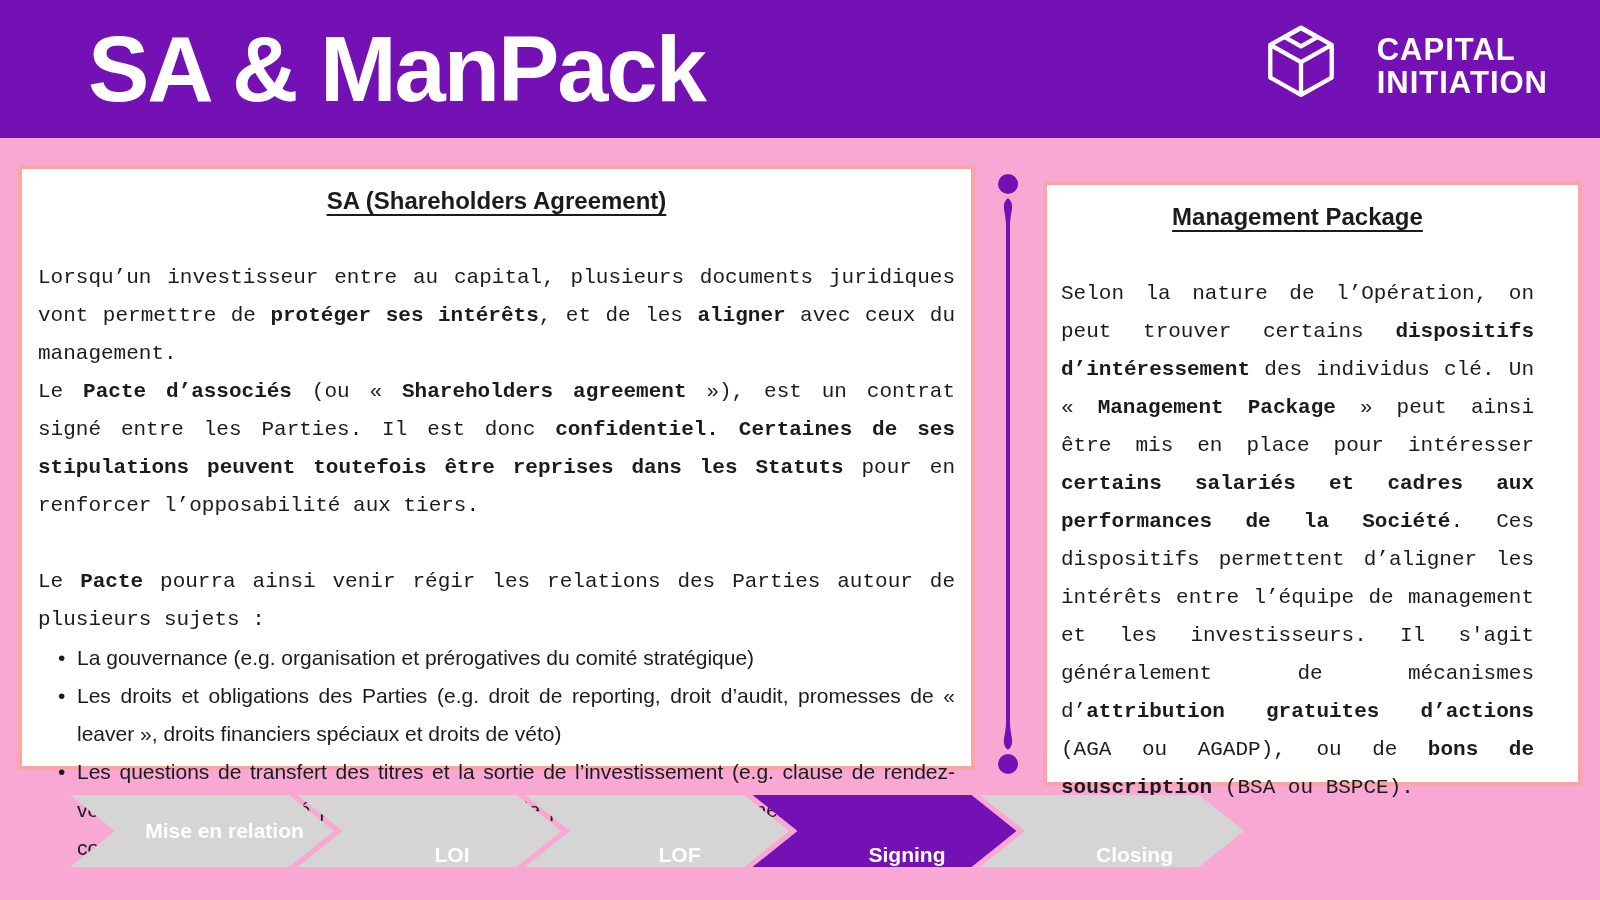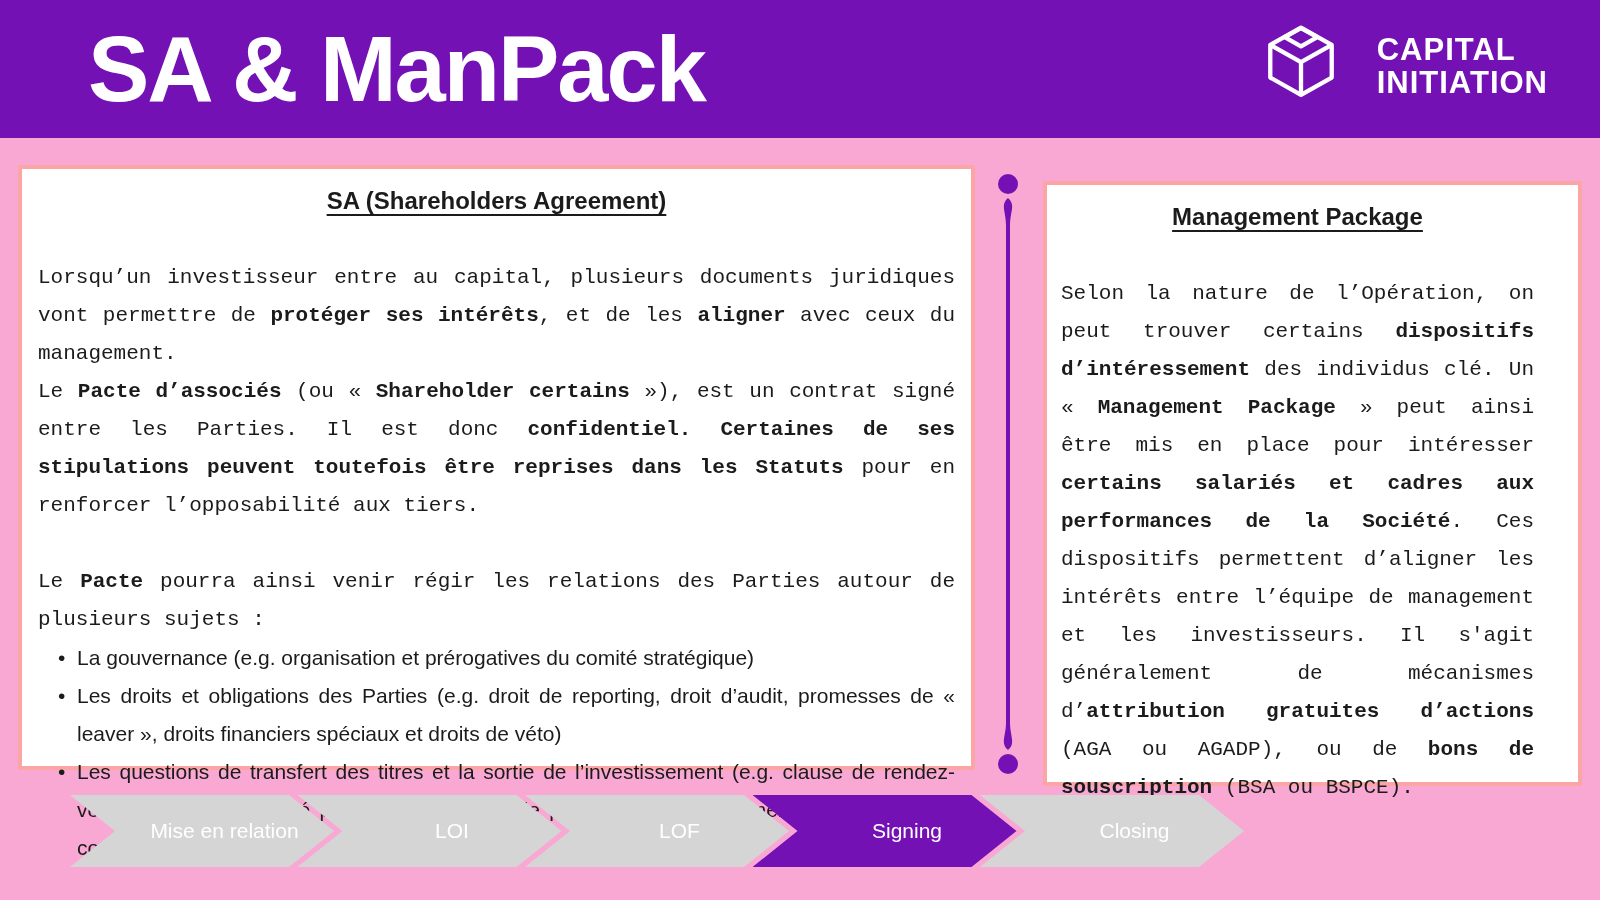--- a/index.html
+++ b/index.html
@@ -45,23 +45,23 @@
   .divider { position:absolute; left:996px; top:172px; }
 
   
   .steps { position:absolute; left:70px; top:795px; height:72px; display:flex; }
   .chev {
     position:relative; flex:none; width:264px; height:72px; background:#d5d5d5;
     clip-path:polygon(0 0, 219px 0, 264px 50%, 219px 100%, 0 100%, 45px 50%);
     display:flex; align-items:center; justify-content:center;
     padding-left:45px; box-sizing:border-box;
   }
-  .chev + .chev { margin-left:-36.5px; }
+  .chev + .chev { margin-left:-36.5px;align-items:flex-end; }
   .chev.active { background:#7311b5; }
-  .chev .label { color:#ffffff; font-weight:normal; font-size:21px; white-space:nowrap; }
+  .chev .label { color:#ffffff; font-weight:bold; font-size:21px; white-space:nowrap; }
 </style>
 </head>
 <body>
 
 <div class="slide">
 
   <div class="header">
     <h1>SA &amp; ManPack</h1>
     <div class="logo">
       <span class="logo-icon">
@@ -75,21 +75,21 @@
       <div class="logo-text">
         <div>CAPITAL</div>
         <div>INITIATION</div>
       </div>
     </div>
   </div>
 
   <div class="panel panel-left">
     <h2>SA (Shareholders Agreement)</h2>
     <p><span>Lorsqu’un investisseur entre au capital, plusieurs documents juridiques vont permettre de </span><b>protéger ses intérêts</b><span>, et de les </span><b>aligner</b><span> avec ceux du management.</span></p>
-    <p><span>Le </span><b>Pacte d’associés</b><span> (ou « </span><b>Shareholder certains</b><span> »), est un contrat signé entre les Parties. Il est donc </span><b>confidentiel. Certaines de ses stipulations peuvent toutefois être reprises dans les Statuts</b><span> pour en renforcer l’opposabilité aux tiers.</span></p>
+    <p><span>Le </span><b>Pacte d’associés</b><span> (ou « </span><b>Shareholders agreement</b><span> »), est un contrat signé entre les Parties. Il est donc </span><b>confidentiel. Certaines de ses stipulations peuvent toutefois être reprises dans les Statuts</b><span> pour en renforcer l’opposabilité aux tiers.</span></p>
     <p class="spaced"><span>Le </span><b>Pacte</b><span> pourra ainsi venir régir les relations des Parties autour de plusieurs sujets :</span></p>
     <div class="bullets">
 
         <div class="bullet">
           <span class="dot">•</span>
           <span class="btext rich-slot"><span>La </span><b>gouvernance</b><span> (e.g. organisation et prérogatives du comité stratégique)</span></span>
         </div>
 
         <div class="bullet">
           <span class="dot">•</span>

